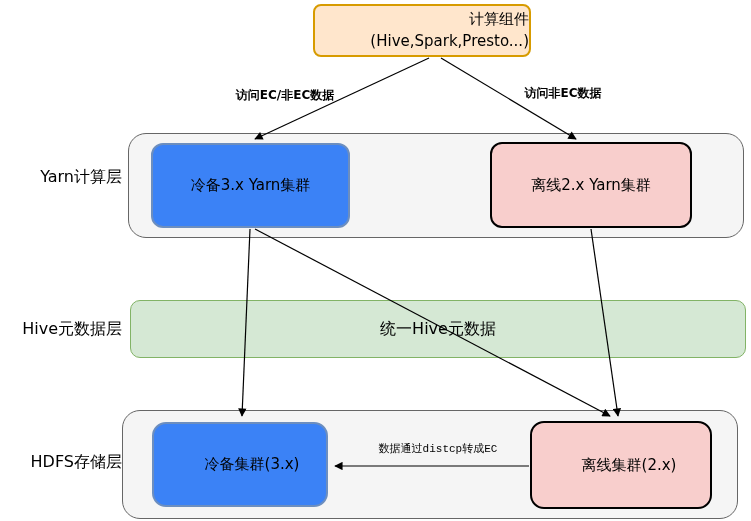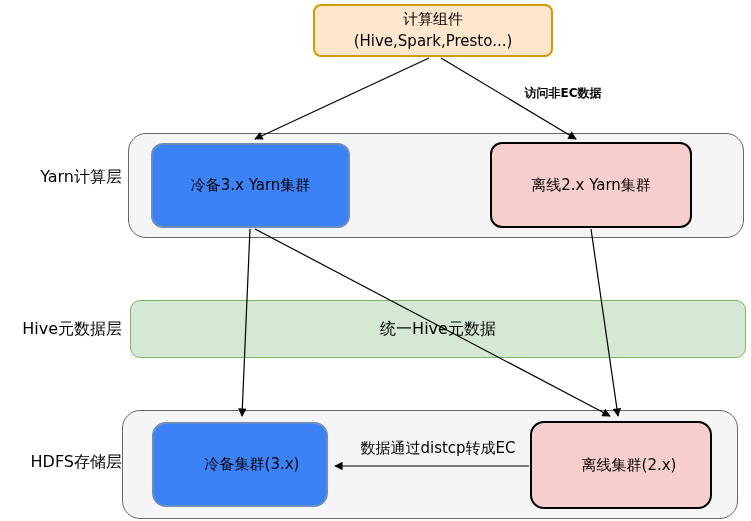--- a/index.html
+++ b/index.html
@@ -43,21 +43,21 @@
     font-size:16px;
     white-space:nowrap;
   }
   
   .edge-label{
     transform:translate(-50%,-50%);
     white-space:nowrap;
     font-size:12px;
     font-weight:bold;
   }
-  .edge-label.normal{font-weight:normal;font-size:15px;}
+  .edge-label.normal{font-weight:normal;font-size:11px;font-family:Liberation Mono, monospace;}
   svg.arrows{
     position:absolute;left:0;top:0;
     pointer-events:none;
   }
   svg.arrows line{stroke:#000;stroke-width:1.2;}
 </style>
 </head>
 <body>
 
 <div class="canvas">
@@ -67,21 +67,21 @@
   <div class="abs green-bar" style="left:130px;top:300px;width:616px;height:58px;">
     <span>统一Hive元数据</span>
   </div>
 
   <div class="abs layer-container" style="left:122px;top:410px;width:616px;height:109px;"></div>
 
   <div class="abs layer-label" style="top:167px;">Yarn计算层</div>
   <div class="abs layer-label" style="top:319px;">Hive元数据层</div>
   <div class="abs layer-label" style="top:452px;">HDFS存储层</div>
 
-  <div class="abs node orange" style="left:313px;top:4px;width:240px;height:53px;">
+  <div class="abs node orange" style="left:313px;top:4px;width:218px;height:53px;align-items:flex-end;">
     <span>计算组件</span>
     <span>(Hive,Spark,Presto...)</span>
   </div>
 
   <div class="abs node blue" style="left:151px;top:143px;width:199px;height:85px;">
     <span>冷备3.x Yarn集群</span>
   </div>
   <div class="abs node red" style="left:490px;top:142px;width:202px;height:86px;">
     <span>离线2.x Yarn集群</span>
   </div>
@@ -100,16 +100,17 @@
       </marker>
     </defs>
     <line x1="429" y1="58" x2="255" y2="139" marker-end="url(#arrow)"></line>
     <line x1="441" y1="58" x2="576" y2="139" marker-end="url(#arrow)"></line>
     <line x1="250" y1="229" x2="242" y2="416" marker-end="url(#arrow)"></line>
     <line x1="255" y1="229" x2="610" y2="416" marker-end="url(#arrow)"></line>
     <line x1="591" y1="229" x2="618" y2="416" marker-end="url(#arrow)"></line>
     <line x1="529" y1="466" x2="335" y2="466" marker-end="url(#arrow)"></line>
   </svg>
 
+  <div class="abs edge-label" style="left:285px;top:95px;">访问EC/非EC数据</div>
   <div class="abs edge-label" style="left:563px;top:93px;">访问非EC数据</div>
   <div class="abs edge-label normal" style="left:438px;top:448px;">数据通过distcp转成EC</div>
 
 </div>
 
 </body></html>

